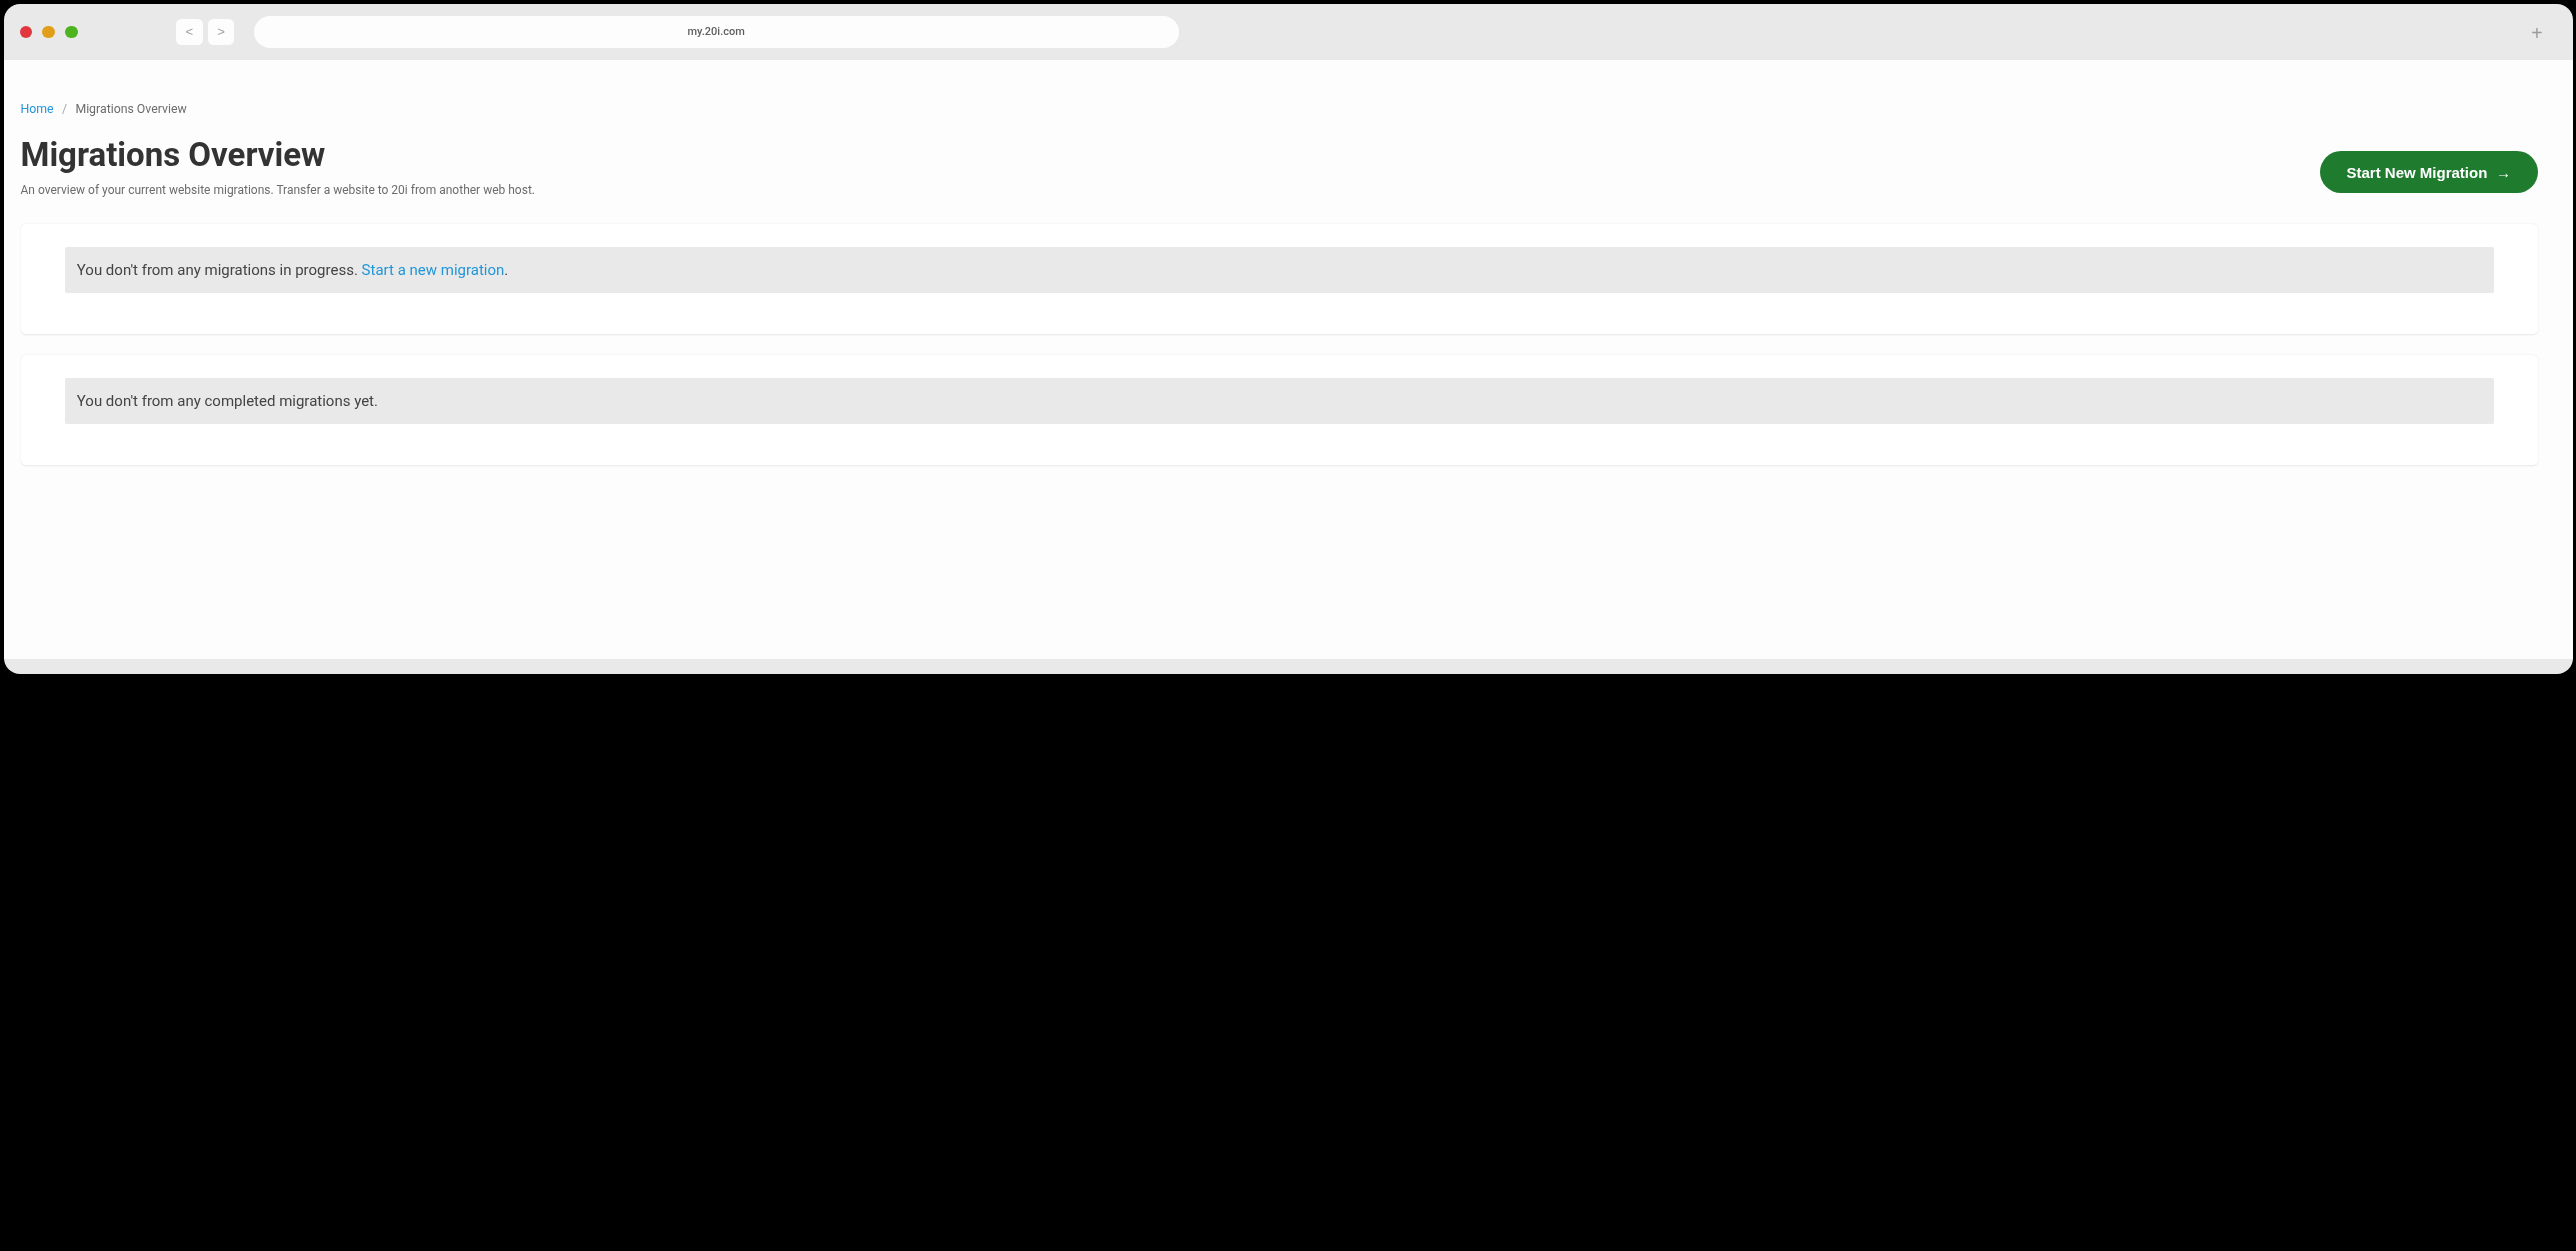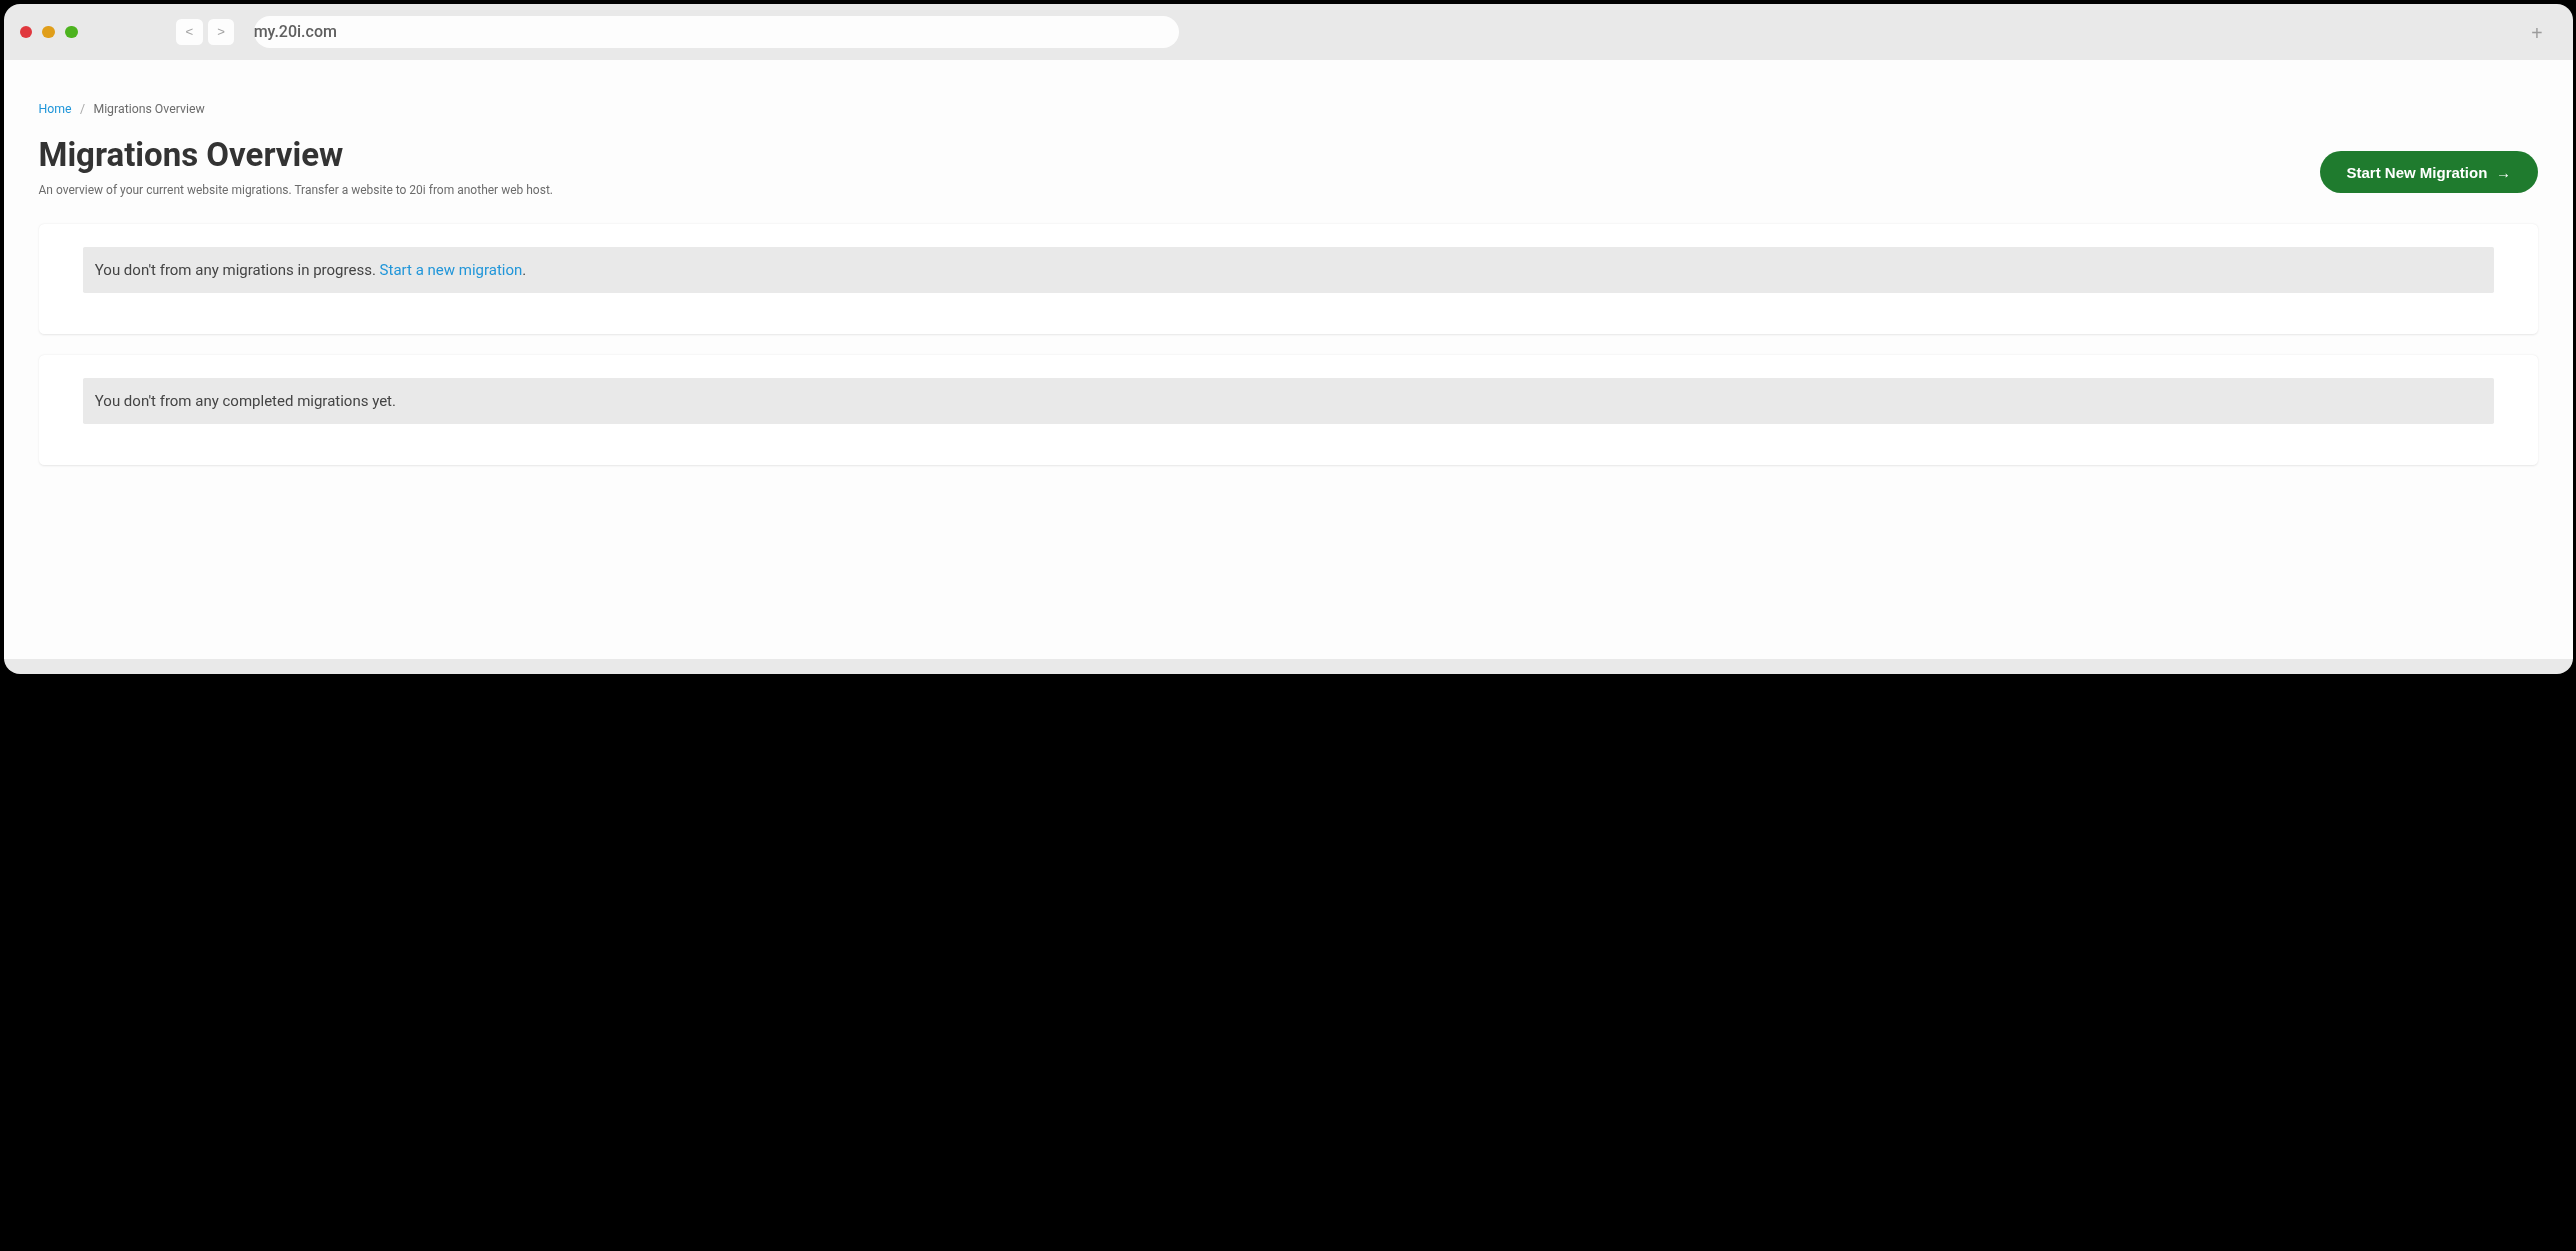--- a/index.html
+++ b/index.html
@@ -46,42 +46,42 @@
       display: flex; align-items: center; justify-content: center;
     }
     .url-bar {
       flex: 1;
       max-width: 925px;
       background: #FDFDFD;
       border-radius: 880px;
       height: 32px;
       display: flex;
       align-items: center;
-      justify-content: flex-start;
+      justify-content: center;
       color: #5F5F5F;
-      font-size: 16px;
+      font-size: 11px;
       font-weight: 500;
     }
     .plus-btn {
       position: absolute;
       right: 25px;
       top: 50%;
       transform: translateY(-50%);
       width: 21px; height: 21px;
       background: transparent;
       border: none;
       color: #9B9B9B;
       font-size: 19.4px;
       font-weight: 300;
       cursor: pointer;
     }
     .content-area {
       background: #FDFDFD;
       min-height: 599px;
-      padding: 42px 35px 35px 35px;
+      padding: 42px 35px 35px 17px;
     }
     .breadcrumb {
       font-size: 12.3px;
       color: #6C6C6C;
       margin-bottom: 19.4px;
     }
     .breadcrumb a {
       color: #2196D9;
       text-decoration: none;
     }

